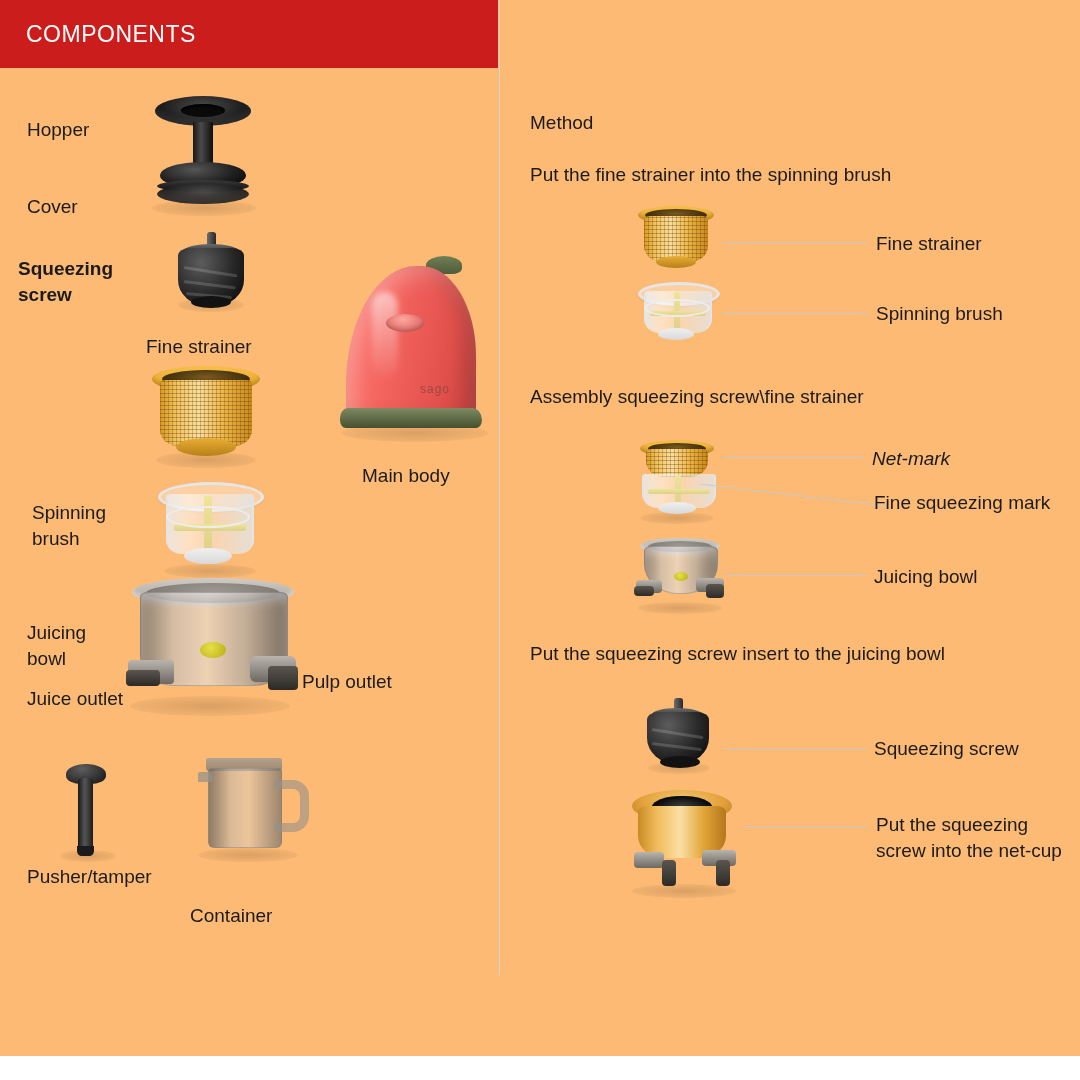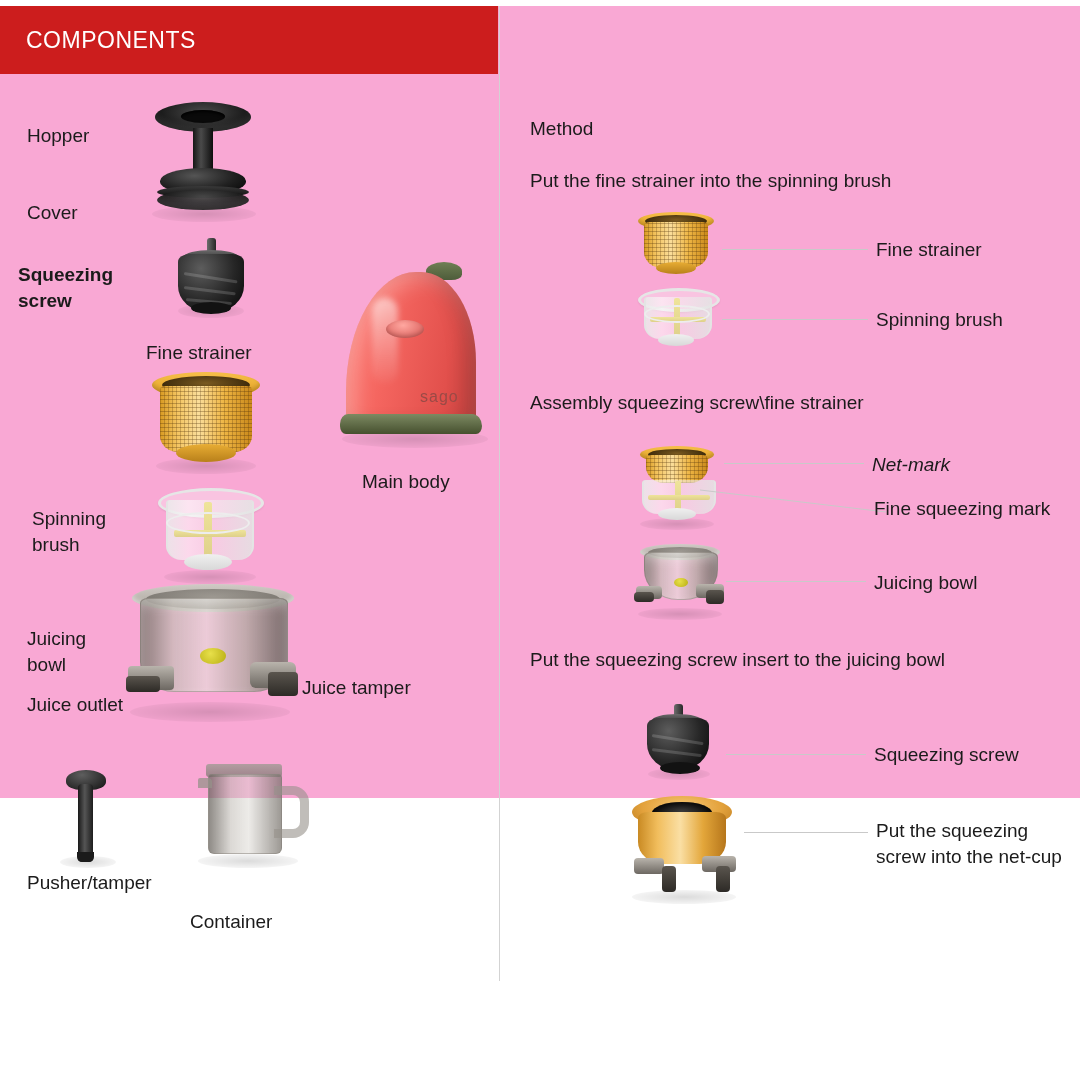--- a/index.html
+++ b/index.html
@@ -11,23 +11,22 @@
     width: 1080px;
     height: 1080px;
     font-family: "Liberation Sans", sans-serif;
     color: #1a1a1a;
     overflow: hidden;
     position: relative;
   }
   .page {
     position: relative;
     width: 1080px;
-    height: 792px;
-    background: #f9a8d4;
-    margin-top: 6px;
+    height: 1056px;
+    background: #fdba74;
   }
 
   
   .header-left, .header-right {
     position: absolute;
     top: 0;
     height: 68px;
     background: #cc1d1d;
     display: flex;
     align-items: center;
@@ -266,21 +265,21 @@
     box-shadow: inset 0 -2px 4px rgba(0,0,0,0.2);
   }
   .body-base {
     position: absolute;
     width: 142px; height: 20px;
     background: linear-gradient(180deg,#7d8a62,#46502f);
     border-radius: 8px 10px 6px 6px / 10px 12px 8px 8px;
   }
   .body-logo {
     position: absolute;
-    font-size: 16px;
+    font-size: 12px;
     color: #9a4a46;
     letter-spacing: 1px;
   }
 
   
   .pusher-head {
     position: absolute;
     width: 40px; height: 20px;
     border-radius: 50% 50% 40% 40%;
     background: radial-gradient(ellipse at 40% 25%, #5e5e5e, #121212);
@@ -433,21 +432,21 @@
     <div class="bowl-cap" style="left:76px; top:64px; width:26px; height:16px;"></div>
     <div class="outlet" style="left:4px; top:82px; width:46px; height:24px;"></div>
     <div class="outlet-dark" style="left:2px; top:92px; width:34px; height:16px;"></div>
     <div class="outlet" style="left:126px; top:78px; width:46px; height:26px; border-radius:6px;"></div>
     <div class="outlet-dark" style="left:144px; top:88px; width:30px; height:24px;"></div>
   </div>
 
   <div class="label" style="left:27px; top:620px;">Juicing
 bowl</div>
   <div class="label" style="left:27px; top:686px;">Juice outlet</div>
-  <div class="label" style="left:302px; top:669px;">Juice tamper</div>
+  <div class="label" style="left:302px; top:669px;">Pulp outlet</div>
 
   <div class="art" style="left:60px; top:764px; width:60px; height:100px;">
     <div class="shadow-soft" style="left:0; top:86px; width:56px; height:12px;"></div>
     <div class="pusher-head" style="left:6px; top:0;"></div>
     <div class="pusher-stem" style="left:18px; top:14px;"></div>
     <div class="pusher-tip" style="left:17px; top:82px;"></div>
   </div>
 
   <div class="art" style="left:196px; top:758px; width:110px; height:106px;">
     <div class="shadow-soft" style="left:2px; top:90px; width:100px; height:14px;"></div>

